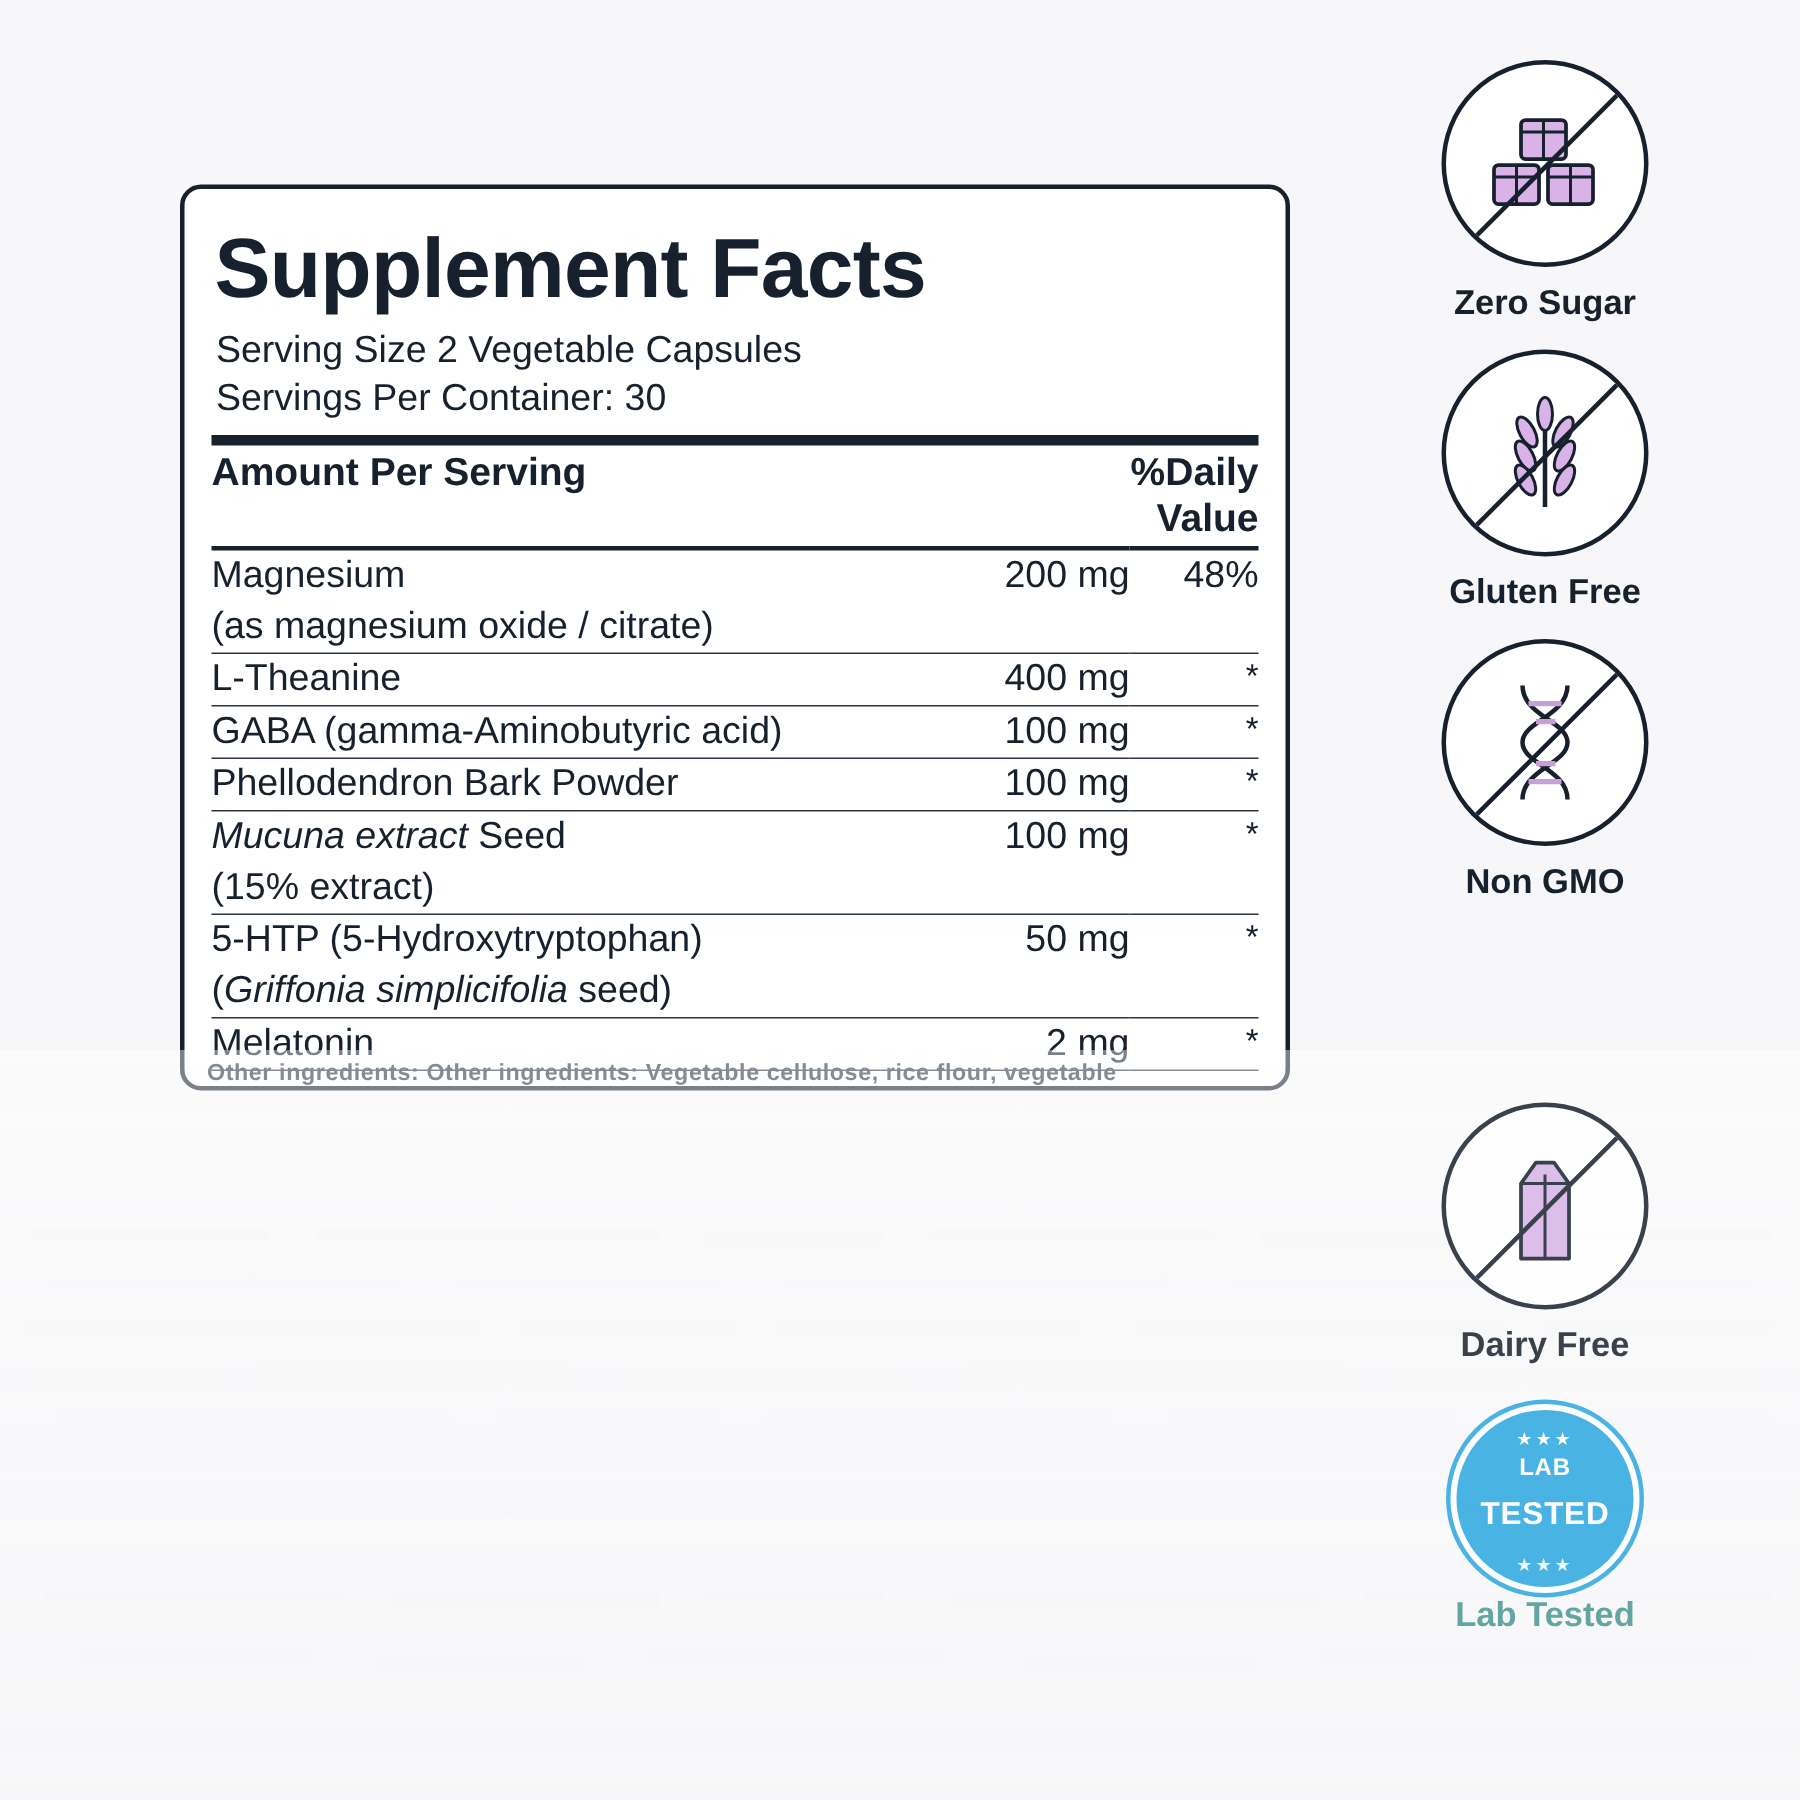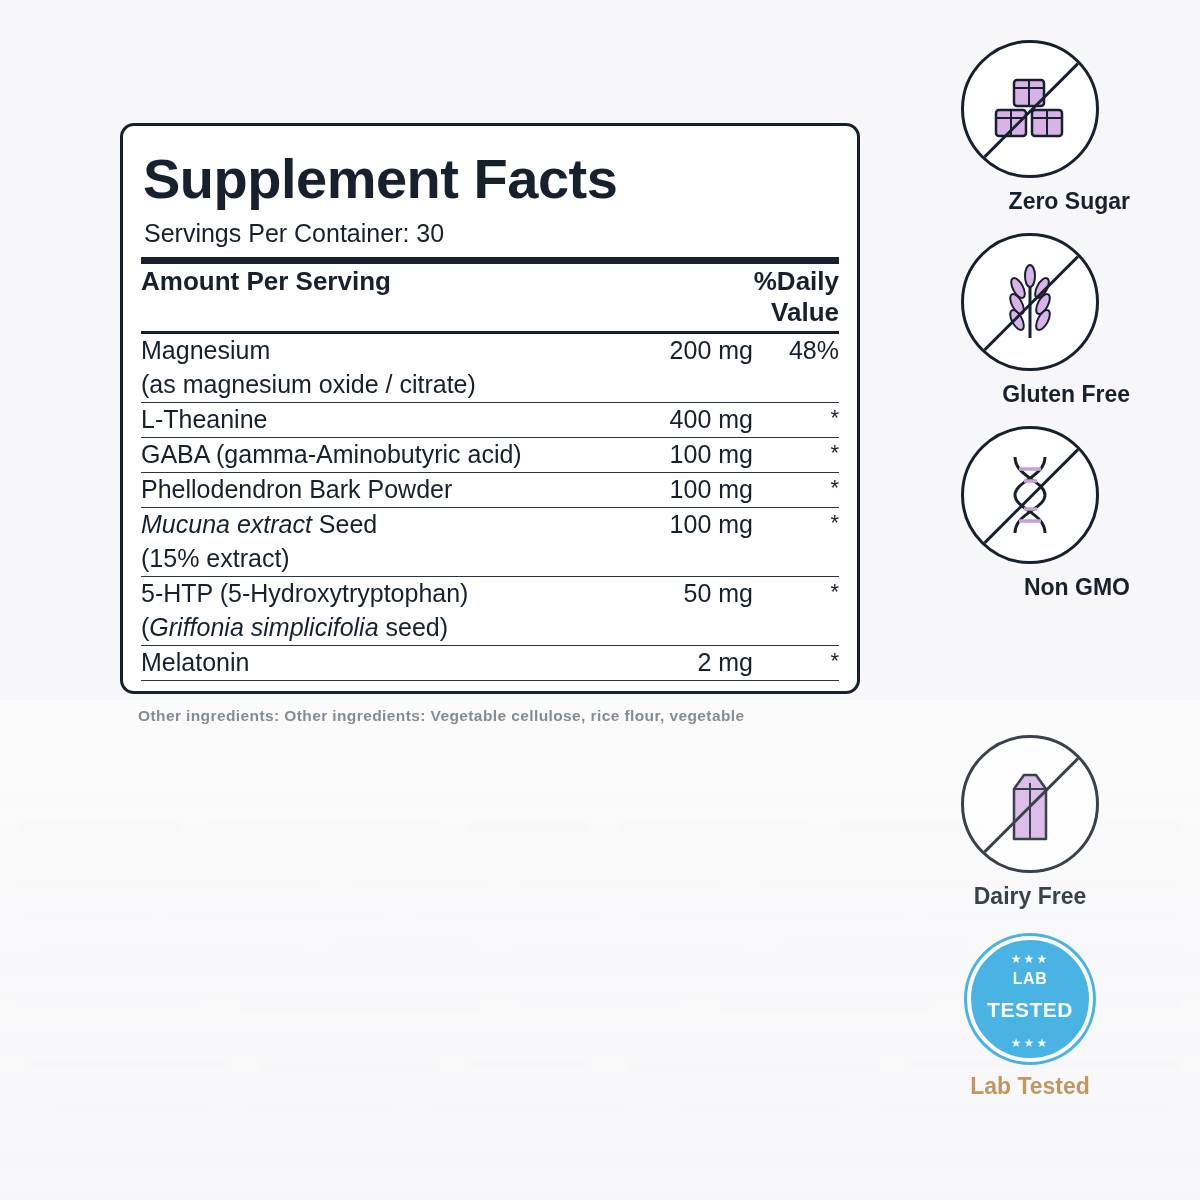--- a/index.html
+++ b/index.html
@@ -121,21 +121,21 @@
     inset: 0;
     background: linear-gradient(180deg, rgba(255,255,255,0.85), rgba(247,247,249,0.95));
   }
 
   
   .badges {
     position: absolute;
     right: 70px;
     top: 40px;
     width: 200px;
-    text-align: right;
+    text-align: center;
   }
   .badge {
     margin-bottom: 18px;
   }
   .badge-circle {
     width: 132px;
     height: 132px;
     margin: 0 auto;
     border: 3px solid #17212e;
     border-radius: 50%;
@@ -210,33 +210,34 @@
   }
   .lab-seal .stars-bottom {
     position: absolute;
     left: 0; right: 0;
     bottom: 8px;
     font-size: 12px;
     letter-spacing: 2px;
     opacity: 0.9;
   }
   .lower-label {
-    margin-top: 11px;
+    margin-top: 1px;
     font-size: 23px;
     font-weight: bold;
-    color: #a16207;
+    color: #0f766e;
     opacity: 0.75;
   }
 </style>
 </head>
 <body>
 
 <div class="panel">
   <div class="panel-title">Supplement Facts</div>
 
+  <div class="serving-line">Serving Size 2 Vegetable Capsules</div>
   <div class="serving-line">Servings Per Container: 30</div>
 
   <div class="rule-thick"></div>
 
   <table class="facts">
     <tbody>
         <tr class="hdr">
       <td class="col-name">Amount Per Serving</td>
       <td class="col-amt"></td>
       <td class="col-dv-hdr">%Daily Value</td>

